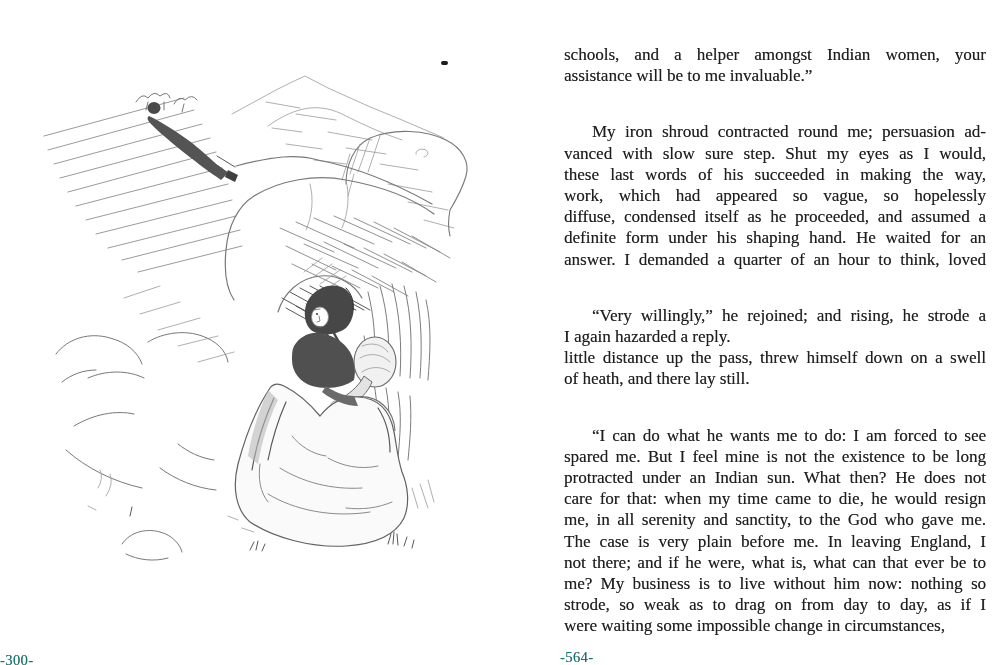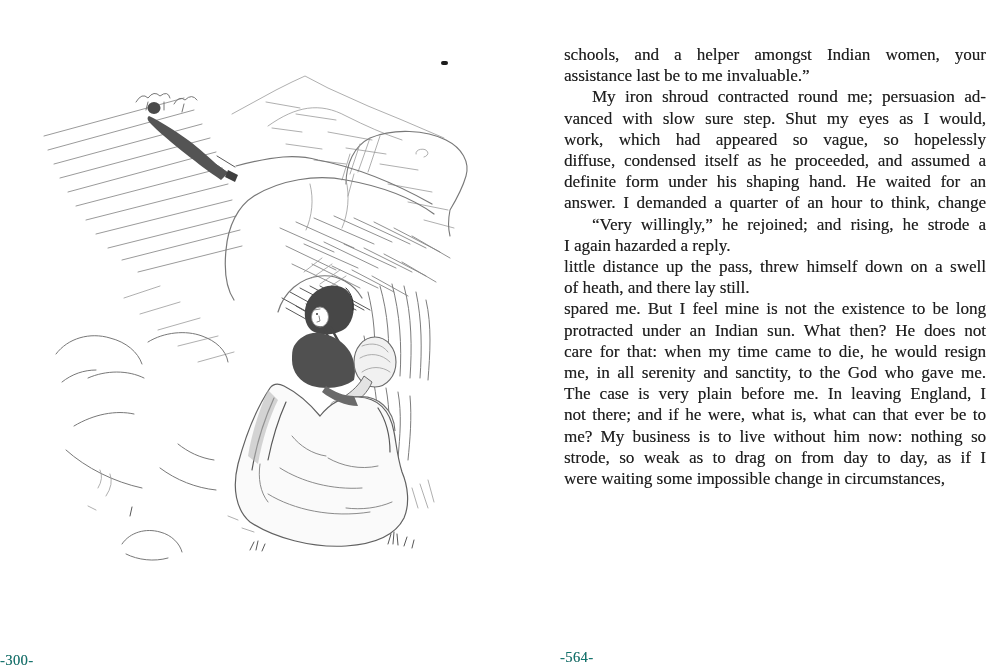--- a/index.html
+++ b/index.html
@@ -15,21 +15,21 @@
   .ink-speck { position:absolute; left:441px; top:61px; width:7px; height:4px;
                background:#1d1d1d; border-radius:2px; }
 
   .text-column {
     position:absolute; left:44px; top:44px; width:422px;
     color:#1e1e1e; font-size:17px; line-height:21.2px;
     text-shadow:0.25px 0 0 rgba(30,30,30,0.55);
   }
   .line { text-align:justify; text-align-last:justify; }
   .line.plast { text-align-last:left; }
-  .line.indent { text-indent:28px; }
+  .line.indent { text-indent:28px;margin-top:35px; }
 
   .folio {
     position:absolute; font-size:14.5px; color:#0f766e; text-align:left;
     letter-spacing:0.4px; text-shadow:0.2px 0 0 rgba(40,40,50,0.5);margin-top:36px;
   }
   .folio-left  { left:0; top:616px; width:500px; }
   .folio-right { left:40px; top:613px; width:424px; }
 
   svg .sk { fill:none; stroke:#787878; stroke-width:1; stroke-linecap:round; stroke-linejoin:round; }
   svg .faint { stroke:#9a9a9a; stroke-width:0.8; }
@@ -139,31 +139,33 @@
         <path class="sk faint" d="M384,452 l6,20 M392,448 l8,24 M400,444 l6,22"></path>
       </g>
     </svg>
 
     <div class="folio folio-left">-300-</div>
   </div>
 
   <div class="page right">
     <div class="text-column">
         <div class="line">schools, and a helper amongst Indian women, your</div>
-        <div class="line plast">assistance last be to me invaluable.”</div>
+        <div class="line plast">assistance will be to me invaluable.”</div>
         <div class="line indent">My iron shroud contracted round me; persuasion ad-</div>
         <div class="line">vanced with slow sure step.  Shut my eyes as I would,</div>
+        <div class="line">these last words of his succeeded in making the way,</div>
         <div class="line">work, which had appeared so vague, so hopelessly</div>
         <div class="line">diffuse, condensed itself as he proceeded, and assumed a</div>
         <div class="line">definite form under his shaping hand.  He waited for an</div>
-        <div class="line">answer.  I demanded a quarter of an hour to think, change</div>
+        <div class="line">answer.  I demanded a quarter of an hour to think, loved</div>
         <div class="line indent">“Very willingly,” he rejoined; and rising, he strode a</div>
         <div class="line plast">I again hazarded a reply.</div>
         <div class="line">little distance up the pass, threw himself down on a swell</div>
         <div class="line plast">of heath, and there lay still.</div>
+        <div class="line indent">“I can do what he wants me to do:  I am forced to see</div>
         <div class="line">spared me.  But I feel mine is not the existence to be long</div>
         <div class="line">protracted under an Indian sun.  What then?  He does not</div>
         <div class="line">care for that:  when my time came to die, he would resign</div>
         <div class="line">me, in all serenity and sanctity, to the God who gave me.</div>
         <div class="line">The case is very plain before me.  In leaving England, I</div>
         <div class="line">not there; and if he were, what is, what can that ever be to</div>
         <div class="line">me?  My business is to live without him now:  nothing so</div>
         <div class="line">strode, so weak as to drag on from day to day, as if I</div>
         <div class="line plast">were waiting some impossible change in circumstances,</div>
       </div>

